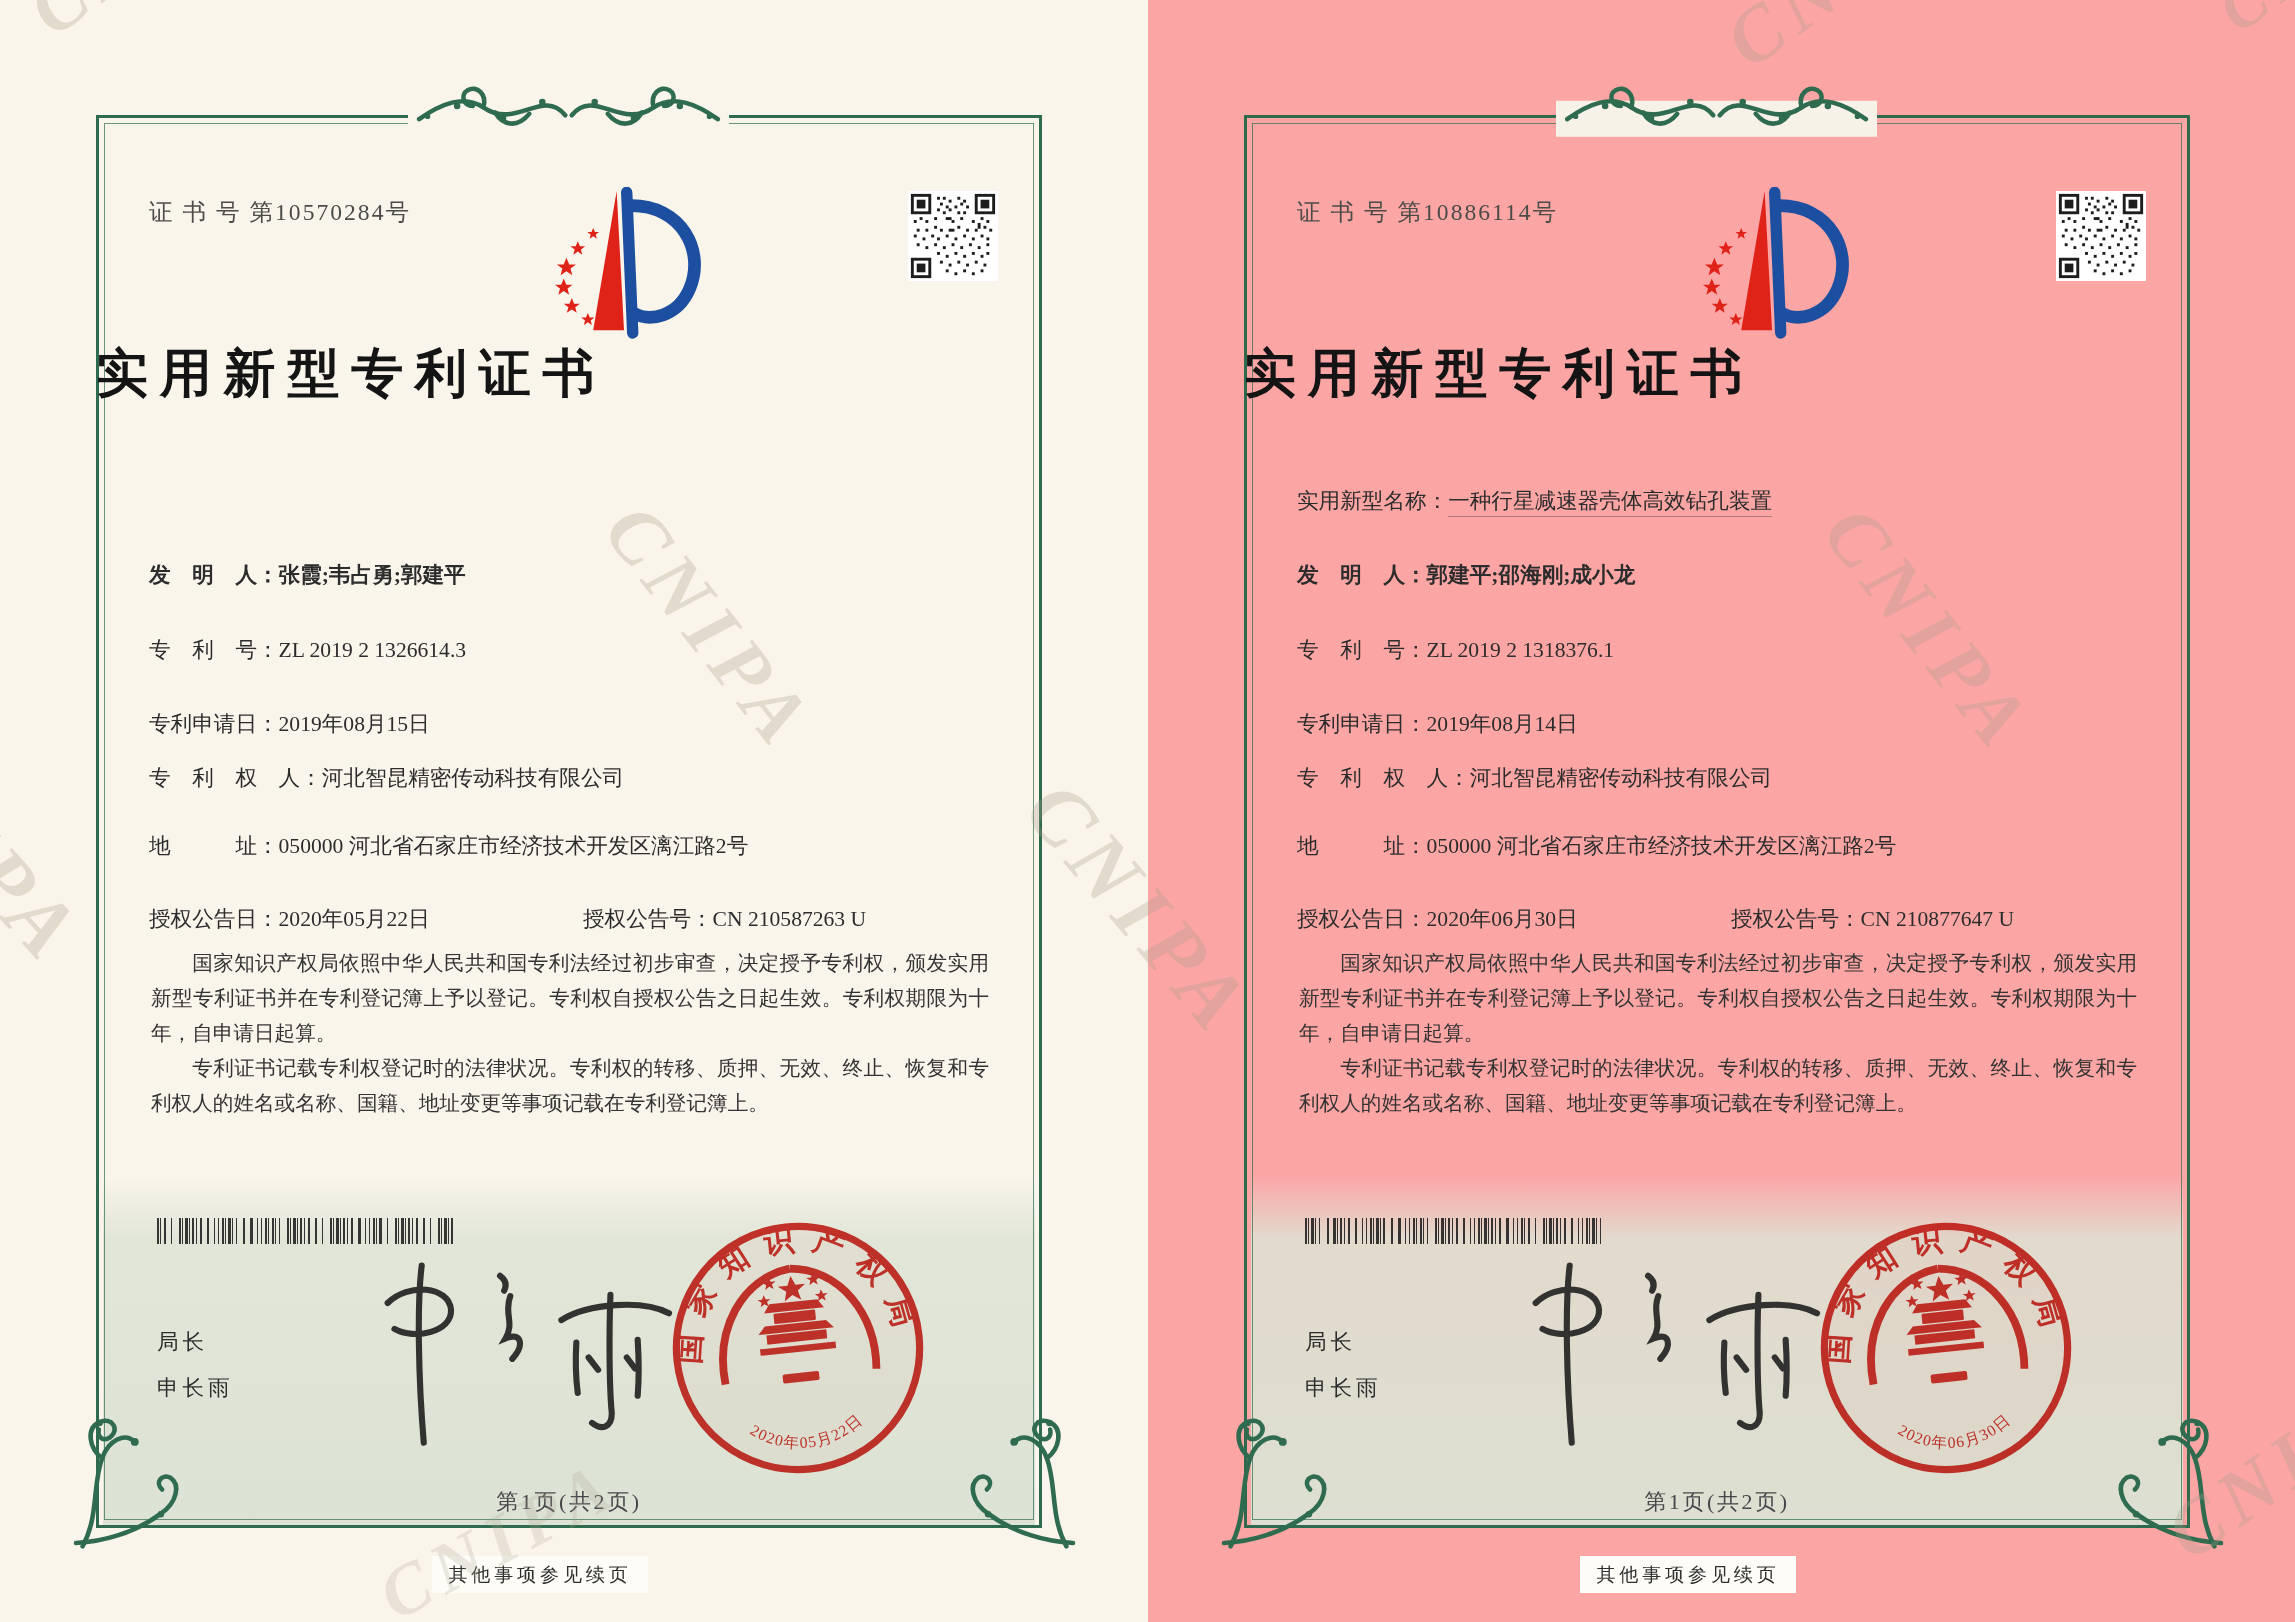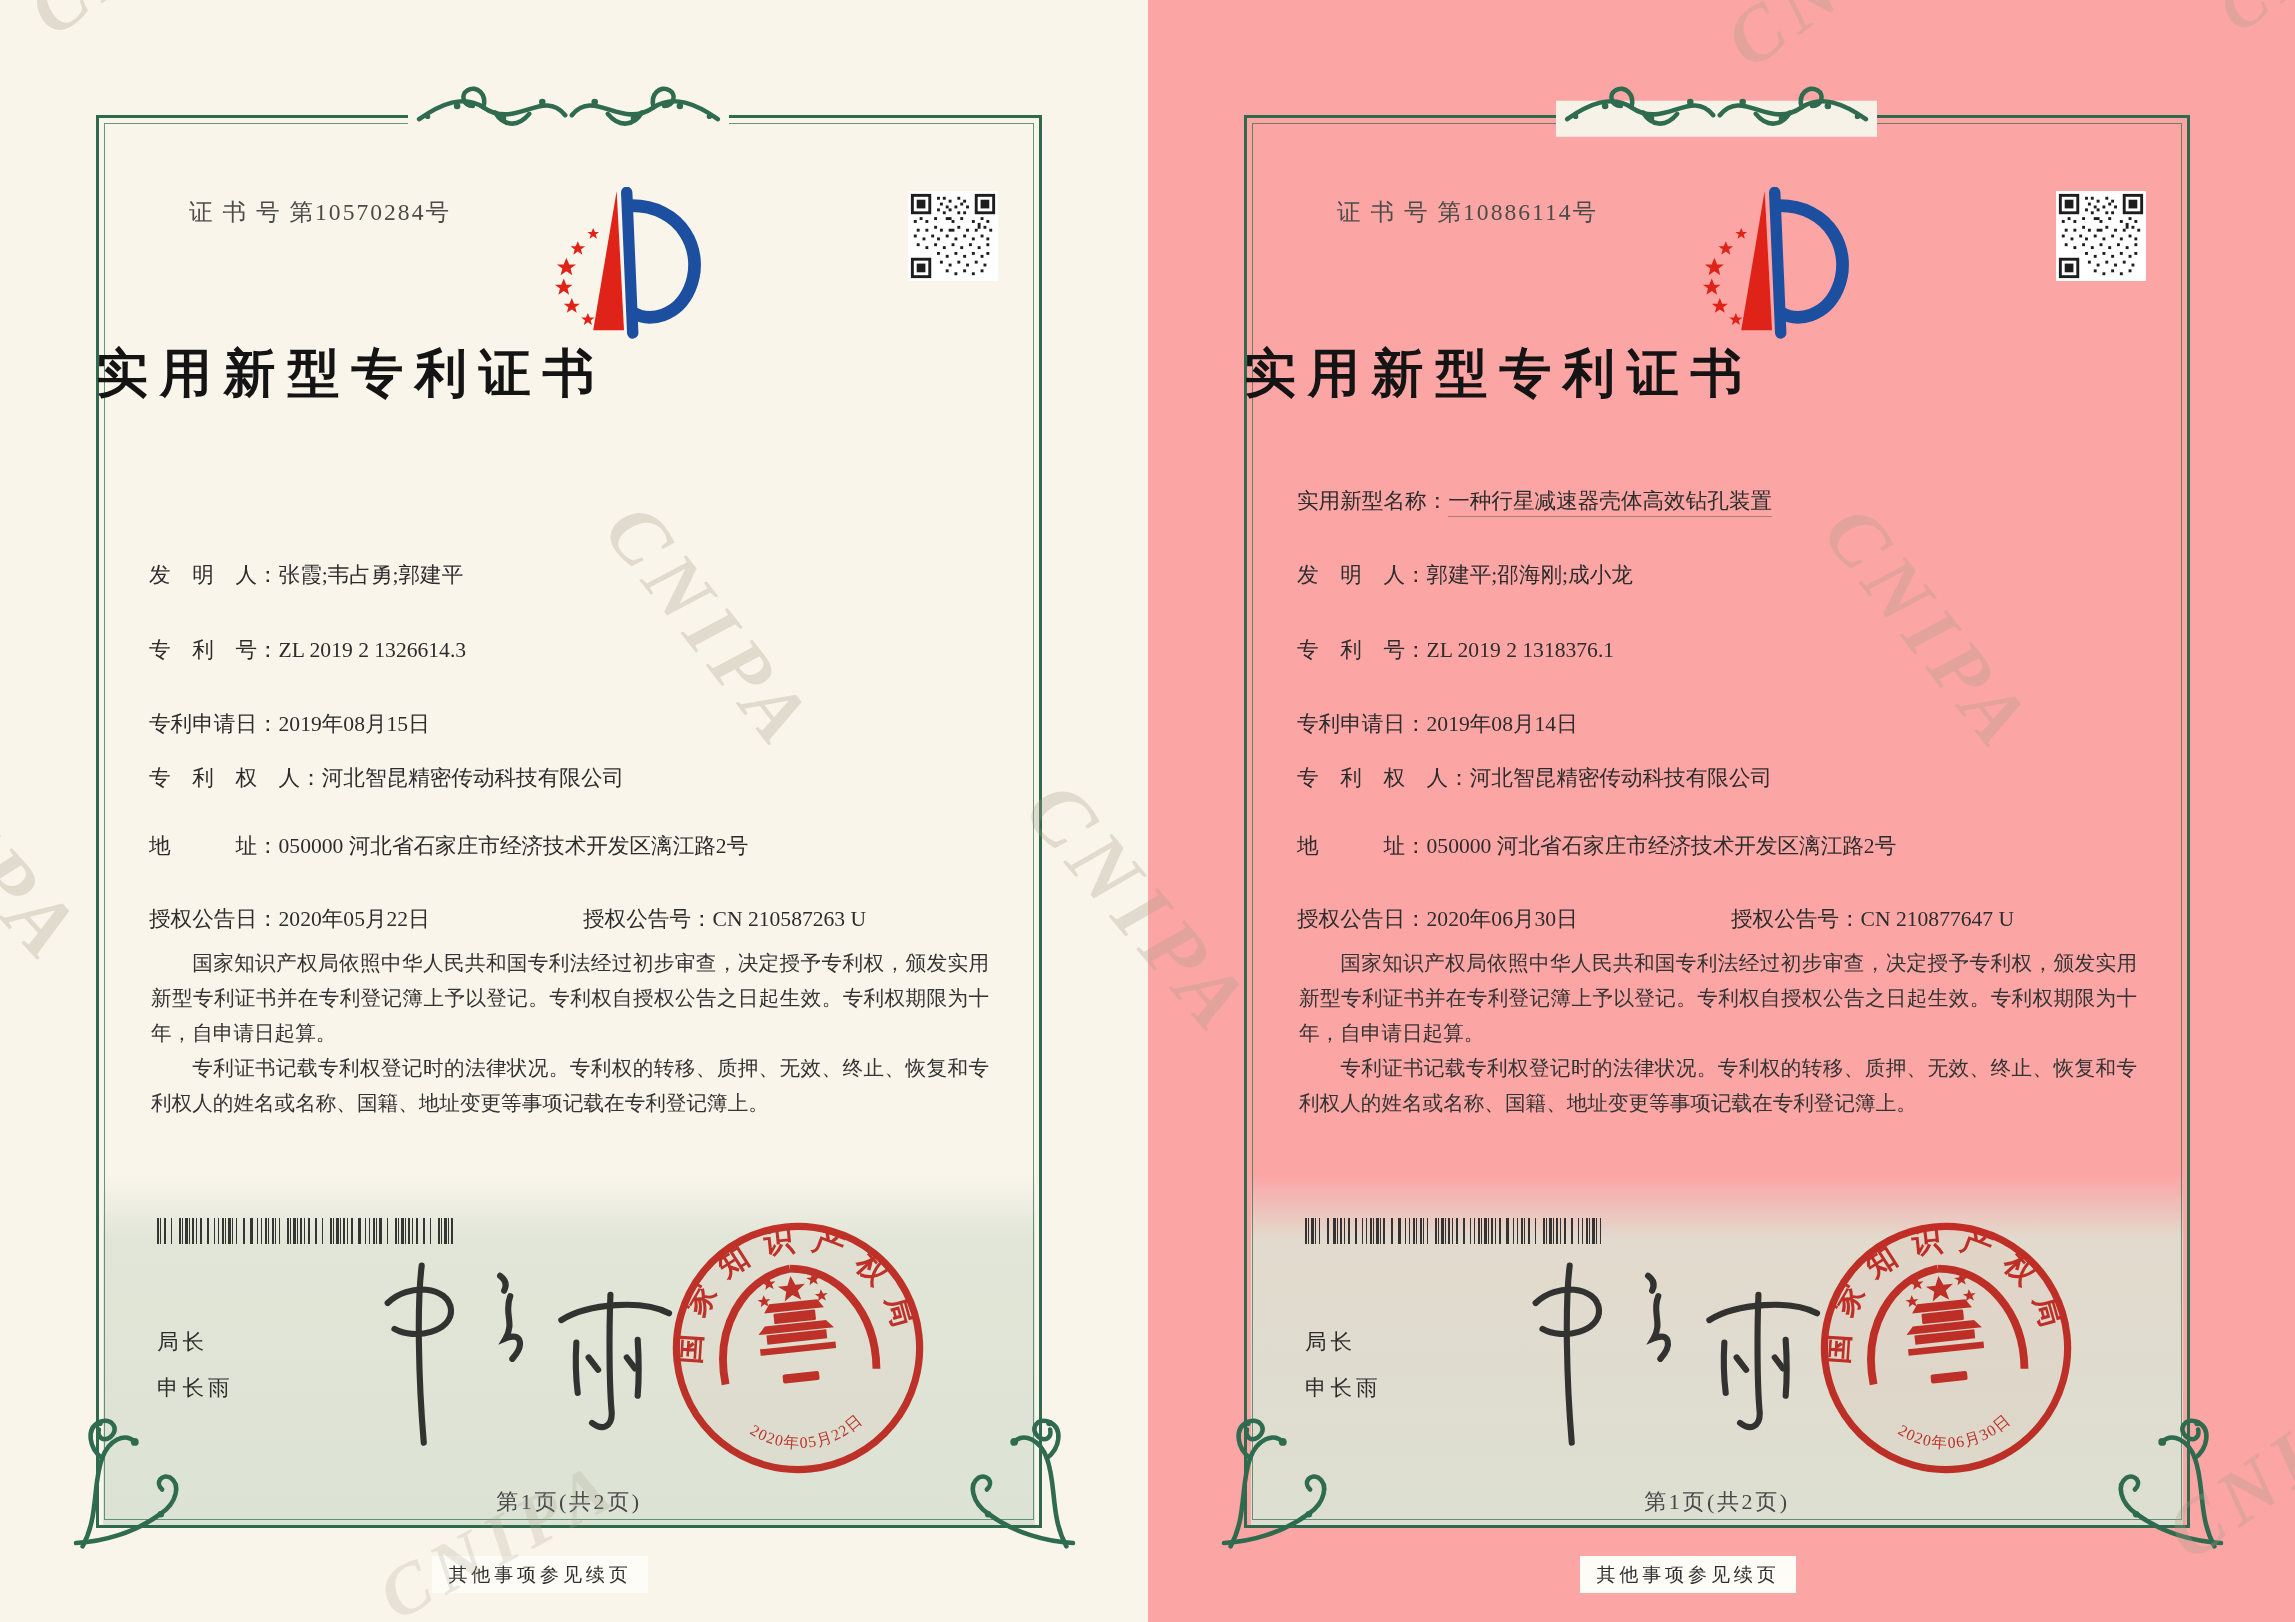--- a/index.html
+++ b/index.html
@@ -10,28 +10,28 @@
   #pageL{left:0;background:#faf5eb;}
   #pageR{left:1148px;background:#fca5a5;}
 
   .frame{position:absolute;left:96px;top:115px;width:946px;height:1413px;
          border:3.9px solid #2e6b4e;box-sizing:border-box;z-index:2;}
   .frame::after{content:"";position:absolute;inset:4.6px;border:1.3px solid rgba(46,107,78,.7);}
 
   .band{position:absolute;left:103px;top:1175px;width:932px;height:351px;z-index:1;
         background:linear-gradient(180deg,rgba(221,227,212,0) 0%,rgba(221,227,212,.85) 18%,rgba(219,226,211,.96) 100%);}
 
-  .cert-no{position:absolute;left:149px;top:196px;font-size:23.6px;letter-spacing:2px;color:#4b4b48;z-index:3;margin-left:40px;}
+  .cert-no{position:absolute;left:149px;top:196px;font-size:23.6px;letter-spacing:2px;color:#4b4b48;z-index:3;}
   .logo{position:absolute;left:512px;top:187px;width:216px;height:154px;z-index:3;}
   .qr{position:absolute;left:908px;top:191px;width:90px;height:90px;z-index:3;}
   .title{position:absolute;left:96px;width:946px;top:339px;font-size:52px;
          font-weight:700;letter-spacing:11.8px;color:#141414;z-index:3;}
 
   .row{position:absolute;left:149px;width:857px;font-size:21.6px;color:#2c2c2c;z-index:3;white-space:nowrap;}
-  .r-name{top:486px;} .r-inv{top:560px;} .r-pno{top:635px;} .r-fil{top:709px;}
+  .r-name{top:486px;} .r-inv{top:560px;font-weight:bold;} .r-pno{top:635px;} .r-fil{top:709px;}
   .r-own{top:763px;} .r-addr{top:831px;} .r-grant{top:904px;}
   .uline{border-bottom:1.3px solid rgba(60,60,60,.4);padding-bottom:2.6px;}
   .grant2{position:absolute;left:434px;top:0;}
 
   .paras{position:absolute;left:151px;top:946px;width:838px;font-size:20.6px;line-height:35px;
          text-align:justify;color:#333;z-index:3;}
   .paras p{margin:0;text-indent:2em;}
 
   .barcode{position:absolute;left:157px;top:1218px;width:301px;height:26px;z-index:3;opacity:.85;
     background:repeating-linear-gradient(90deg,#161616 0 2px,transparent 2px 3.3px,#161616 3.3px 3.9px,

